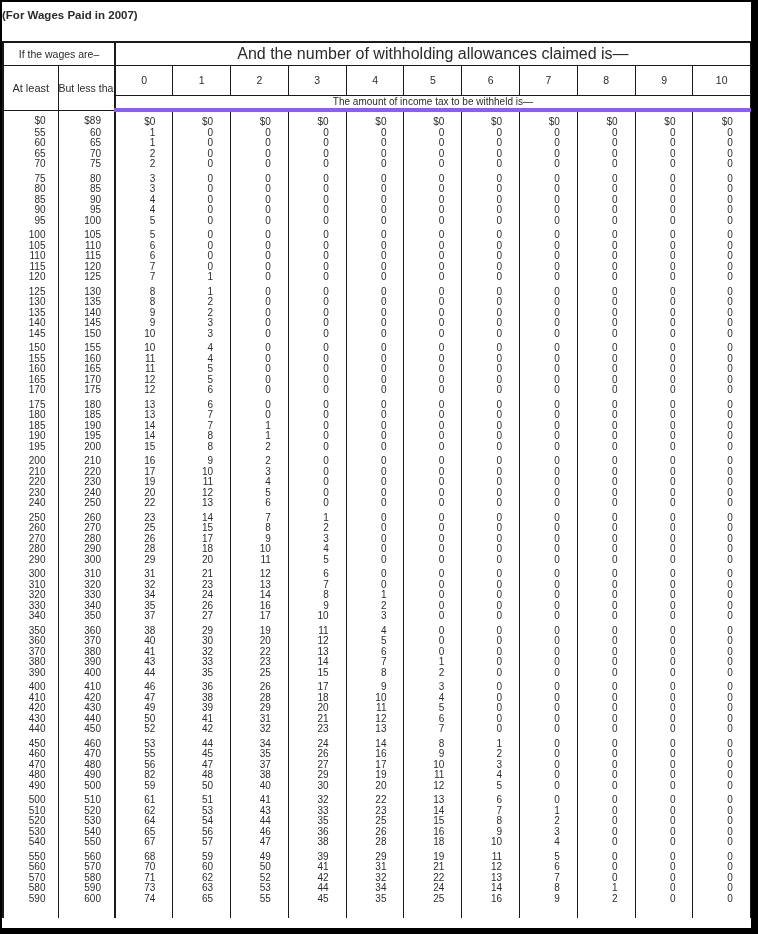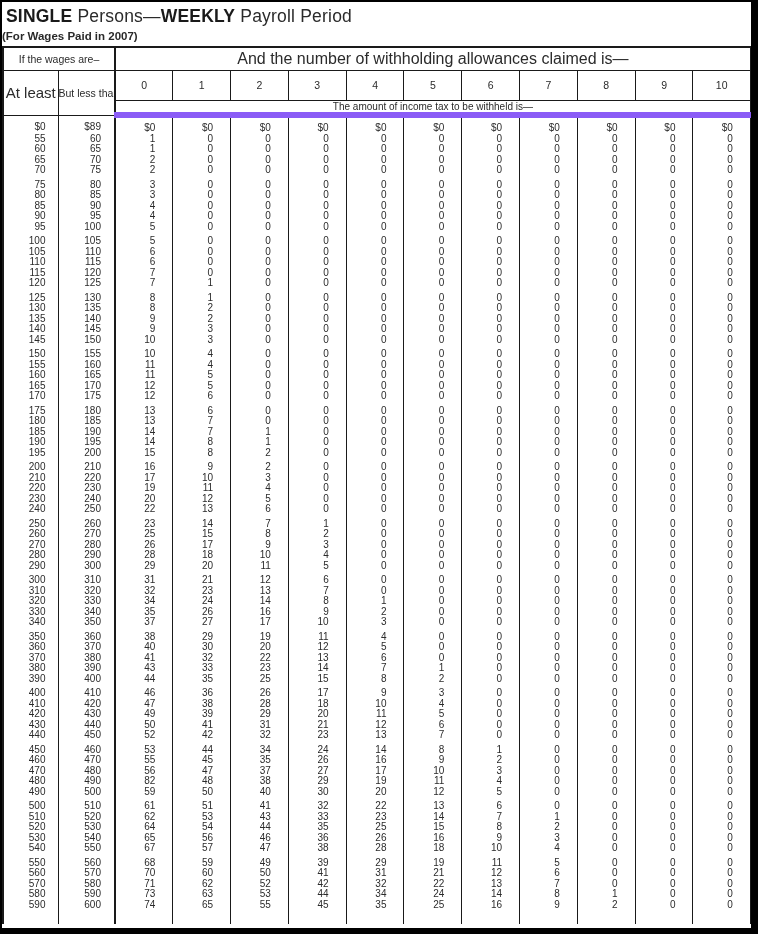--- a/index.html
+++ b/index.html
@@ -27,59 +27,58 @@
   }
   .title-row .bold { font-weight:bold; color:#1a1a1a; }
   .subtitle {
     width:604px;
     font-weight:bold;
     font-size:11.5px;
     margin-top:3px;
     color:#2a2a2a;
   }
   table.wtable {
-    margin-top:4px;
+    margin-top:20px;
     width:748px;
     border-collapse:collapse;
     table-layout:fixed;
     border:2px solid #1a1a1a;
     border-bottom:none;
   }
   th, td {
     font-weight:normal;
     font-size:10px;
     color:#2b2b2b;
     padding:0;
     overflow:hidden;
     white-space:nowrap;
   }
   
   .h-wages  { height:23px; text-align:center; border-bottom:1px solid #1a1a1a; font-size:10.5px; }
   .h-allow  { height:23px; text-align:center; border-bottom:1px solid #1a1a1a; border-left:2px solid #1a1a1a; font-size:16px; }
-  .h-atleast { border-bottom:1px solid #1a1a1a; text-align:center; font-size:15px; }
+  .h-atleast { border-bottom:1px solid #1a1a1a; text-align:center; font-size:11px; }
   .h-butless { border-bottom:1px solid #1a1a1a; border-left:1px solid #1a1a1a; text-align:center; font-size:10.5px; line-height:12px; }
   .h-num  { height:30px; text-align:center; vertical-align:middle; border-left:1px solid #1a1a1a; border-bottom:1px solid #1a1a1a; font-size:10.5px; }
   .h-num.first { border-left:2px solid #1a1a1a; }
-  .h-amount { height:15px; text-align:center; vertical-align:middle; border-left:2px solid #1a1a1a; border-bottom:6px solid #8b5cf6; font-size:10px; }
+  .h-amount { height:15px; text-align:center; vertical-align:middle; border-left:2px solid #1a1a1a; border-bottom:4px solid #8b5cf6; font-size:10px; }
   
   td { line-height:10.5px; height:10.5px; }
   td.c0 { text-align:right; padding-right:12px; }
   td.c1 { text-align:right; padding-right:13px; border-left:1px solid #1a1a1a; }
   td.cv { text-align:right; padding-right:17px; border-left:1px solid #1a1a1a; }
   td.cv.first { border-left:2px solid #1a1a1a; }
   tbody.grp:first-of-type tr:first-child td { padding-top:5px; height:15.5px; }
   tr.gap td { height:4px; }
   tr.gap.last td { height:14px; }
 </style>
 </head>
 <body>
 
 <div class="scan-page">
 
-  <div class="title-row"><span class="bold">SINGLE</span><span> Persons—</span><span class="bold">WEEKLY</span><span> Payroll Period</span></div>
 
   <div class="subtitle">(For Wages Paid in 2007)</div>
 
   <table class="wtable">
     <colgroup>
       <col style="width:55px">
         <col style="width:57px">
       <col style="width:57.8px">
         <col style="width:57.8px">
         <col style="width:57.8px">

